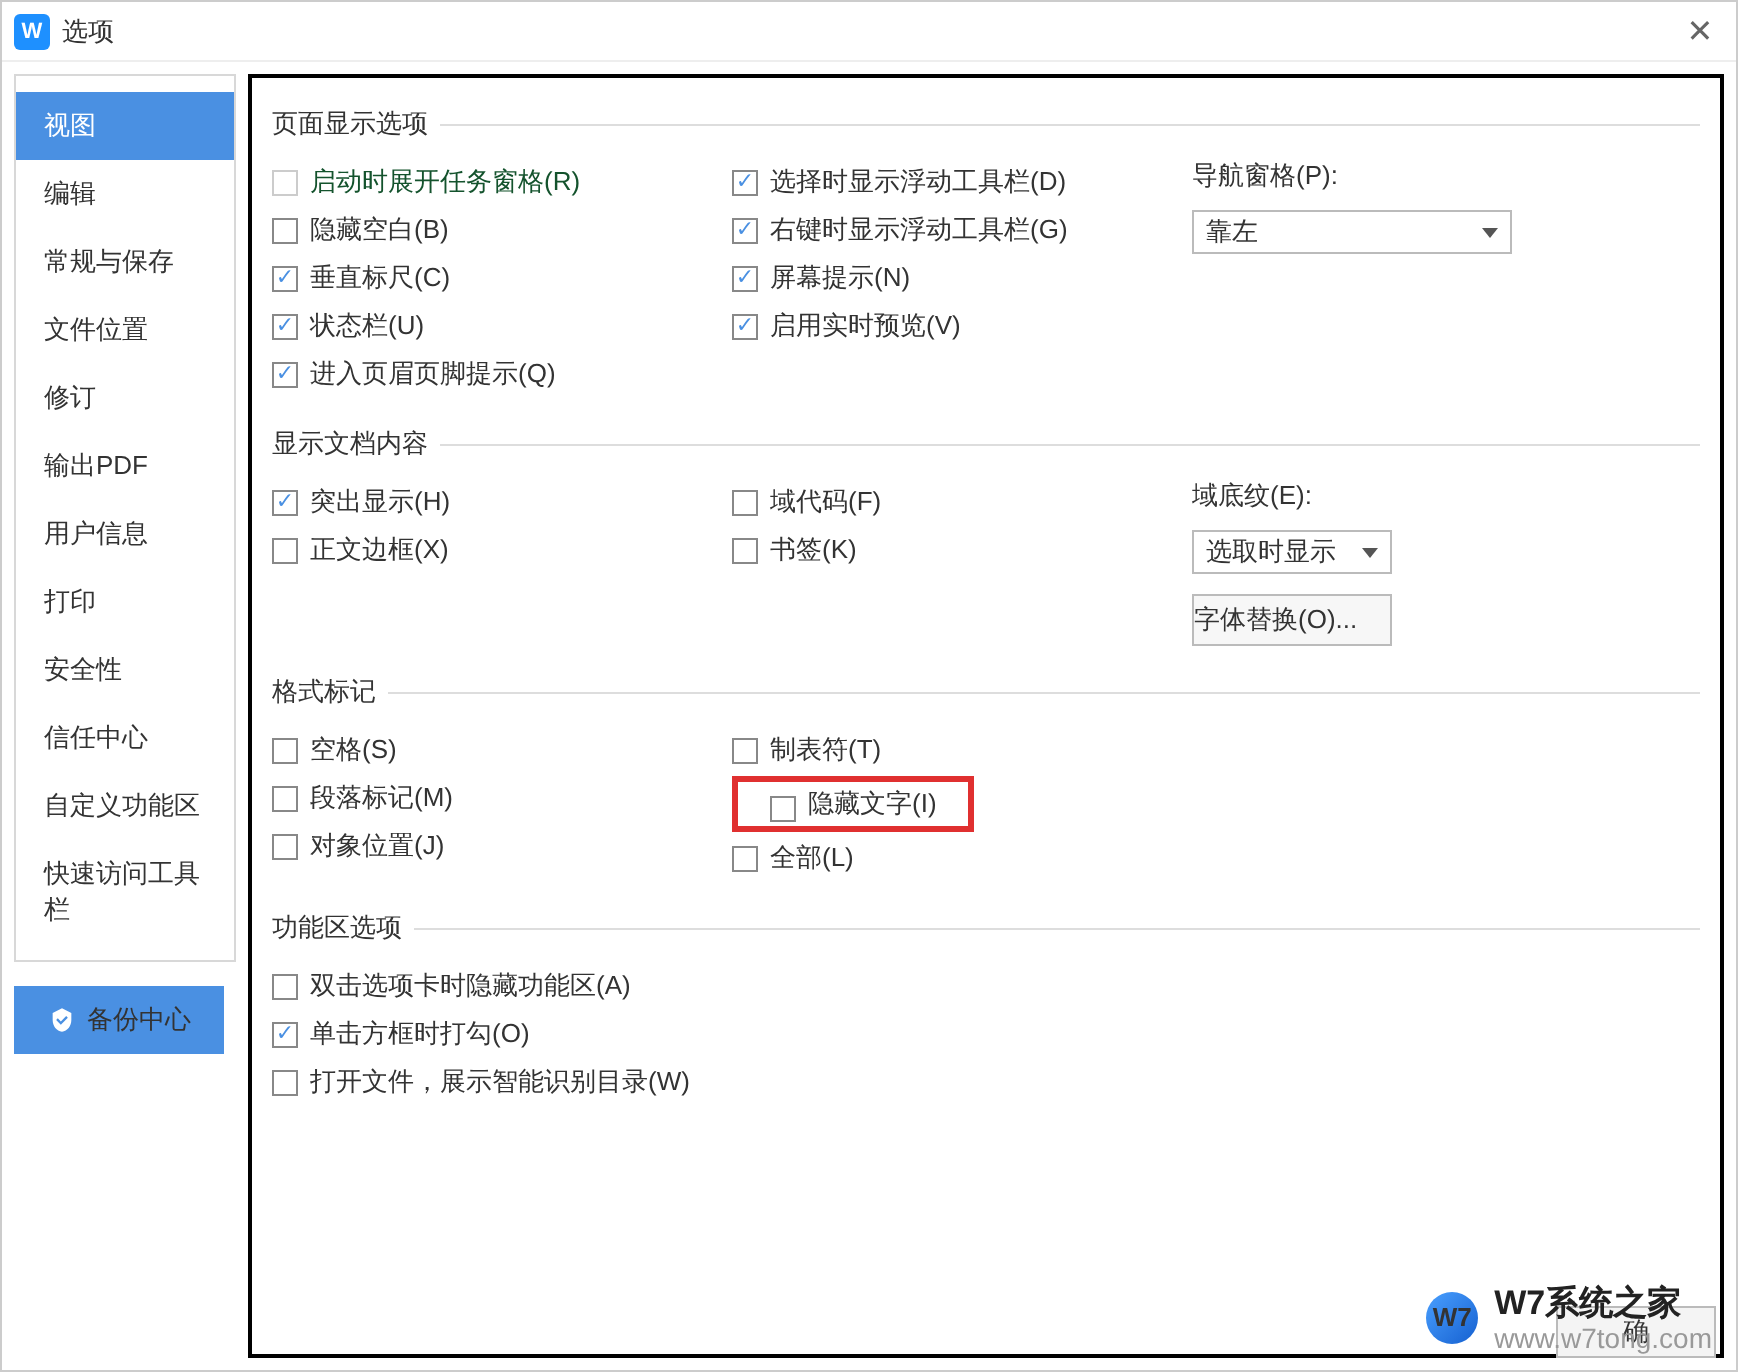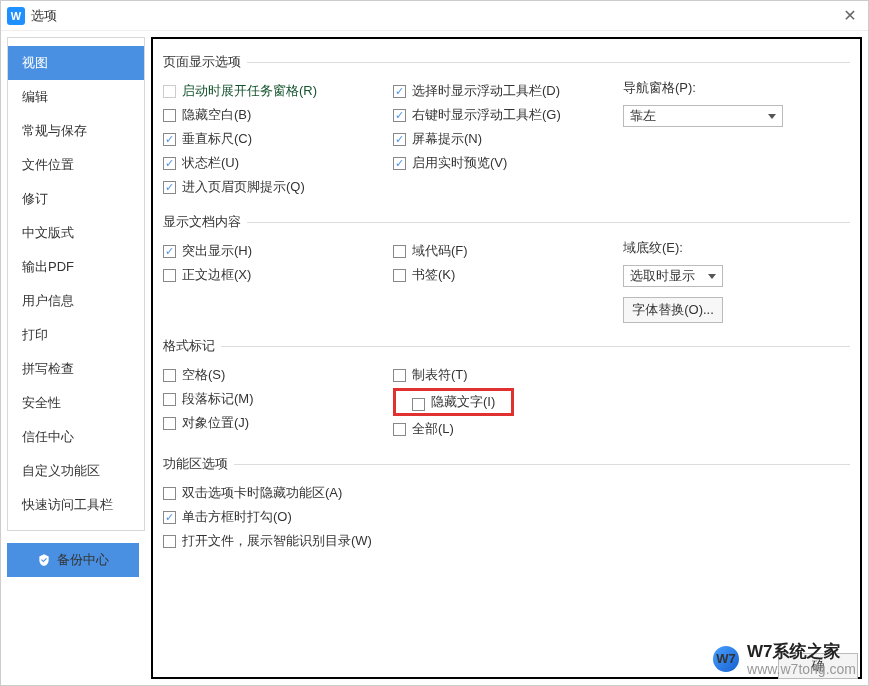--- a/index.html
+++ b/index.html
@@ -3,40 +3,40 @@
 <meta charset="utf-8">
 <style>
   * { box-sizing: border-box; margin: 0; padding: 0; font-family: "Microsoft YaHei", sans-serif; font-size: 13px; color: #333; }
   body { background: #fff; }
   .window { width: 869px; height: 686px; border: 1px solid #ccc; display: flex; flex-direction: column; position: relative; background:#fff;}
   .titlebar { height: 30px; display: flex; align-items: center; padding: 0 6px; border-bottom: 1px solid #eee; }
   .app-icon { width: 18px; height: 18px; background: #1e90ff; border-radius: 3px; display:flex; align-items:center; justify-content:center; color:#fff; font-size:11px; font-weight:bold; margin-right:6px;}
   .title-text { flex:1; }
   .close-x { width:24px; text-align:center; cursor:pointer; font-size:16px; color:#666; }
   .body { flex:1; display:flex; overflow:hidden;}
-  .sidebar { width:138px; border:1px solid #d8d8d8; margin:6px 0 6px 6px; padding:8px 0; display:flex; flex-direction:column; }
+  .sidebar { width:111px; border:1px solid #d8d8d8; margin:6px 0 6px 6px; padding:8px 0; display:flex; flex-direction:column; }
   .sidebar-item { padding:8px 14px; cursor:pointer; }
   .sidebar-item.active { background:#4a90e2; color:#fff; }
   .sidebar-spacer { flex:1; }
   .backup-btn { height:34px; background:#4a90e2; color:#fff; display:flex; align-items:center; justify-content:center; gap:6px; margin:6px; cursor:pointer;}
   .backup-btn svg { fill:#fff; }
   .content { flex:1; border:2px solid #000000; margin:6px; padding:10px 10px 4px 10px; overflow:hidden; position:relative;}
   .section-title { font-size:13px; color:#333; margin-top:4px; margin-bottom:8px; display:flex; align-items:center;}
   .section-title .line { flex:1; height:1px; background:#ddd; margin-left:6px;}
   .row-grid { display:grid; grid-template-columns: 230px 230px 200px; column-gap:0; }
   .opt { display:flex; align-items:center; padding:3px 0; }
   .chk { width:13px; height:13px; border:1px solid #888; margin-right:6px; display:inline-flex; align-items:center; justify-content:center; cursor:pointer; background:#fff;}
   .chk.checked::after { content:"✓"; font-size:11px; color:#4a90e2; line-height:1; }
   .chk.disabled { border-color:#ccc; }
   .opt.disabled span.label { color:#14532d; }
   .label { }
   .right-col-stack { display:flex; flex-direction:column; gap:4px;}
   .combo { width:160px; height:22px; border:1px solid #bbb; display:flex; align-items:center; padding:0 6px; justify-content:space-between; background:#fff; cursor:pointer; margin-top:2px;}
   .combo .caret { width:0;height:0;border-left:4px solid transparent;border-right:4px solid transparent;border-top:5px solid #555;}
-  .btn-small { width:100px; height:26px; border:1px solid #bbb; background:#f7f7f7; display:flex; align-items:center; justify-content:center; cursor:pointer;}
+  .btn-small { width:100px; height:26px; border:1px solid #bbb; background:#f7f7f7; display:flex; align-items:center; cursor:pointer;}
   .highlight-red { border:3px solid #e03030; padding:2px 16px; display:inline-flex; align-items:flex-end;}
   .highlight-red .chk { margin-right:6px; }
   .footer { position:absolute; bottom:6px; right:10px; display:flex; gap:10px;}
   .footer .btn { width:80px; height:26px; border:1px solid #bbb; background:#f4f4f4; display:flex; align-items:center; justify-content:center; cursor:pointer;}
   .watermark { position:absolute; right:4px; bottom:4px; display:flex; align-items:center; gap:8px; padding:4px 8px; background:rgba(255,255,255,0.0);}
   .wm-logo { width:26px; height:26px; border-radius:50%; background:linear-gradient(135deg,#4aa0ff,#1560d0); display:flex; align-items:center; justify-content:center; color:#fff; font-weight:bold; font-size:12px;}
   .wm-text { font-size:17px; font-weight:bold; color:#222; white-space:nowrap;}
   .wm-sub { font-size:14px; color:#999; margin-top:-2px;}
   .col3-label { font-size:13px; margin-bottom:2px;}
 </style>
@@ -50,25 +50,23 @@
     <div class="close-x">✕</div>
   </div>
   <div class="body">
     <div style="display:flex;flex-direction:column;">
       <div class="sidebar" id="sidebar">
           <div class="sidebar-item active">视图</div>
           <div class="sidebar-item">编辑</div>
           <div class="sidebar-item">常规与保存</div>
           <div class="sidebar-item">文件位置</div>
           <div class="sidebar-item">修订</div>
-          <div class="sidebar-item">中文版式</div>
           <div class="sidebar-item">输出PDF</div>
           <div class="sidebar-item">用户信息</div>
           <div class="sidebar-item">打印</div>
-          <div class="sidebar-item">拼写检查</div>
           <div class="sidebar-item">安全性</div>
           <div class="sidebar-item">信任中心</div>
           <div class="sidebar-item">自定义功能区</div>
           <div class="sidebar-item">快速访问工具栏</div>
           <div class="sidebar-spacer"></div>
         </div>
       <div class="backup-btn">
         <svg width="14" height="14" viewBox="0 0 24 24">
             <path d="M12 2L4 6v6c0 5 3.4 9.7 8 10 4.6-.3 8-5 8-10V6l-8-4zM11 16l-4-4 1.4-1.4L11 13.2l4.6-4.6L17 10l-6 6z"></path>
           </svg>

